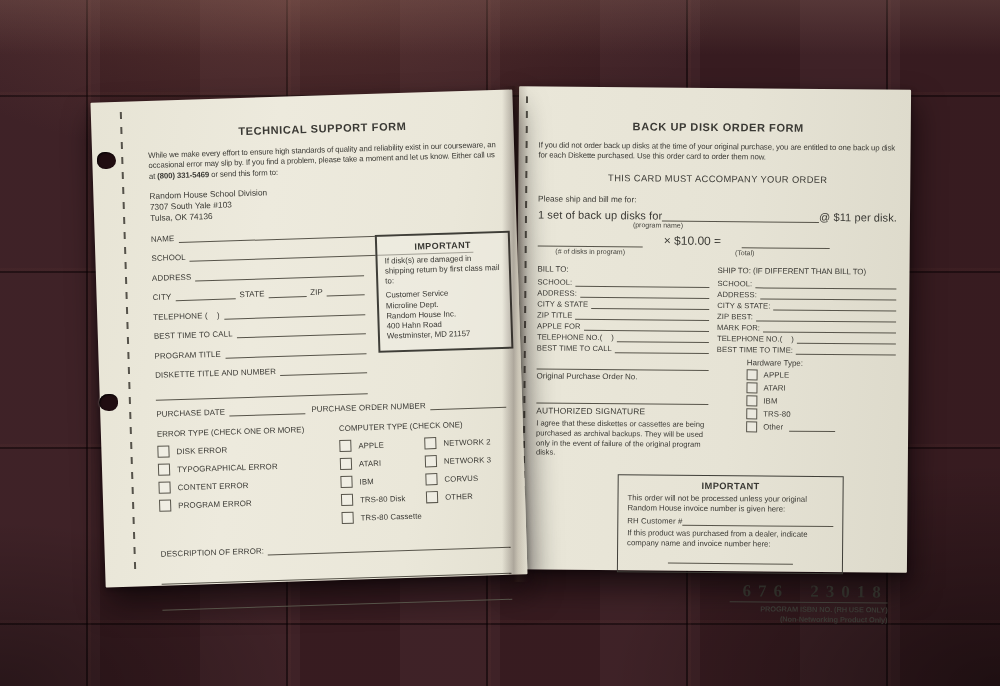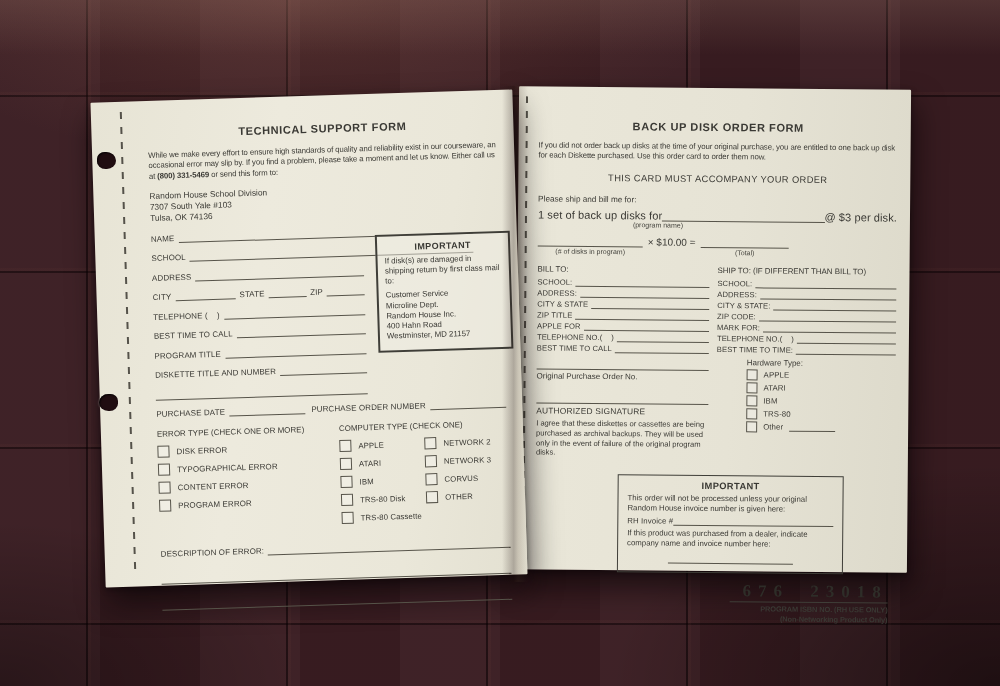--- a/index.html
+++ b/index.html
@@ -81,21 +81,21 @@
   .pr-title{margin-top:33px;}
   .pr-intro{margin-top:9px;font-size:7.8px;}
   .accompany{margin-top:11px;text-align:center;font-size:9.3px;letter-spacing:0.4px;}
   .shipbill{margin-top:12px;font-size:8.2px;}
   .orderrow{margin-top:7px;height:10px;}
   .orderrow .lbl{font-size:11px;}
   .cap{font-size:7px;color:#45443e;}
   .capline1{margin-left:95px;}
   .mathrow{margin-top:9px;height:10px;align-items:flex-end;display:flex;}
   .mathrow .ln1{width:105px;border-bottom:1px solid #57544a;height:9px;}
-  .mathrow .op{font-size:10px;margin:0 5px;}
+  .mathrow .op{font-size:12px;margin:0 21px;}
   .mathrow .ln2{width:88px;border-bottom:1px solid #57544a;height:9px;}
   .mathcaps{display:flex;margin-top:1px;}
   .mathcaps .c1{width:105px;text-align:center;}
   .mathcaps .c2{width:88px;text-align:center;margin-left:58px;}
   .bscols{display:flex;margin-top:10px;}
   .bcol{width:172px;}
   .scol{flex:1;margin-left:8px;}
   .bshead{font-size:7.9px;height:11px;}
   .frow{display:flex;align-items:flex-end;height:11px;}
   .frow .lbl{font-size:7.6px;margin-right:3px;}
@@ -135,21 +135,21 @@
     <div class="perf perf-right"></div>
     <div class="pr-content">
       <div class="ftitle pr-title">BACK UP DISK ORDER FORM</div>
       <p class="intro pr-intro">If you did not order back up disks at the time of your original purchase, you are entitled to one back up disk for each Diskette purchased. Use this order card to order them now.</p>
       <div class="accompany">THIS CARD MUST ACCOMPANY YOUR ORDER</div>
       <div class="shipbill">Please ship and bill me for:</div>
 
       <div class="row orderrow">
         <span class="lbl">1 set of back up disks for</span>
         <span class="ln"></span>
-        <span class="lbl">@ $3 per disk.</span>
+        <span class="lbl">@ $11 per disk.</span>
       </div>
       <div class="cap capline1">(program name)</div>
 
       <div class="mathrow">
         <span class="ln1"></span>
         <span class="op">× $10.00 =</span>
         <span class="ln2"></span>
       </div>
       <div class="mathcaps">
         <span class="cap c1">(# of disks in program)</span>
@@ -196,21 +196,21 @@
             </div>
           <div class="frow">
               <span class="lbl">ADDRESS:</span>
               <span class="ln"></span>
             </div>
           <div class="frow">
               <span class="lbl">CITY &amp; STATE:</span>
               <span class="ln"></span>
             </div>
           <div class="frow">
-              <span class="lbl">ZIP CODE:</span>
+              <span class="lbl">ZIP BEST:</span>
               <span class="ln"></span>
             </div>
           <div class="frow">
               <span class="lbl">MARK FOR:</span>
               <span class="ln"></span>
             </div>
           <div class="frow">
               <span class="lbl">TELEPHONE NO.(    )</span>
               <span class="ln"></span>
             </div>
@@ -252,21 +252,21 @@
               <span class="lbl">Other</span>
               <span class="otherln"></span>
             </div>
         </div>
       </div>
 
       <div class="impbox-r">
         <div class="it">IMPORTANT</div>
         <div class="ib">This order will not be processed unless your original Random House invoice number is given here:</div>
         <div class="invrow">
-          <span class="lbl">RH Invoice #</span>
+          <span class="lbl">RH Customer #</span>
           <span class="ln"></span>
         </div>
         <div class="ib">If this product was purchased from a dealer, indicate company name and invoice number here:</div>
         <div class="dealerline"></div>
       </div>
 
       <div class="stampblock">
         <div class="stampnum">676 23018</div>
         <div class="stampline"></div>
         <div class="isbncap">PROGRAM ISBN NO. (RH USE ONLY)</div>

